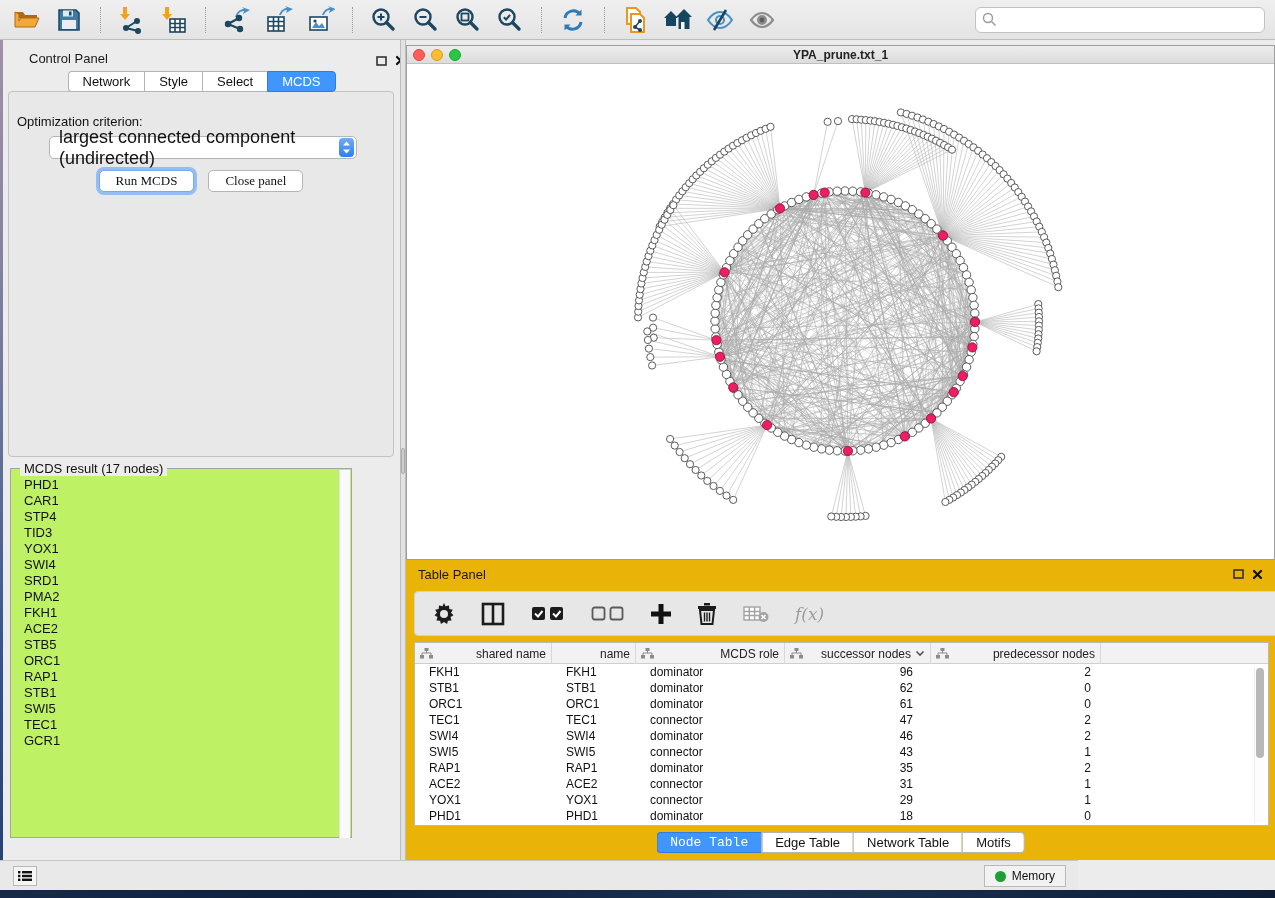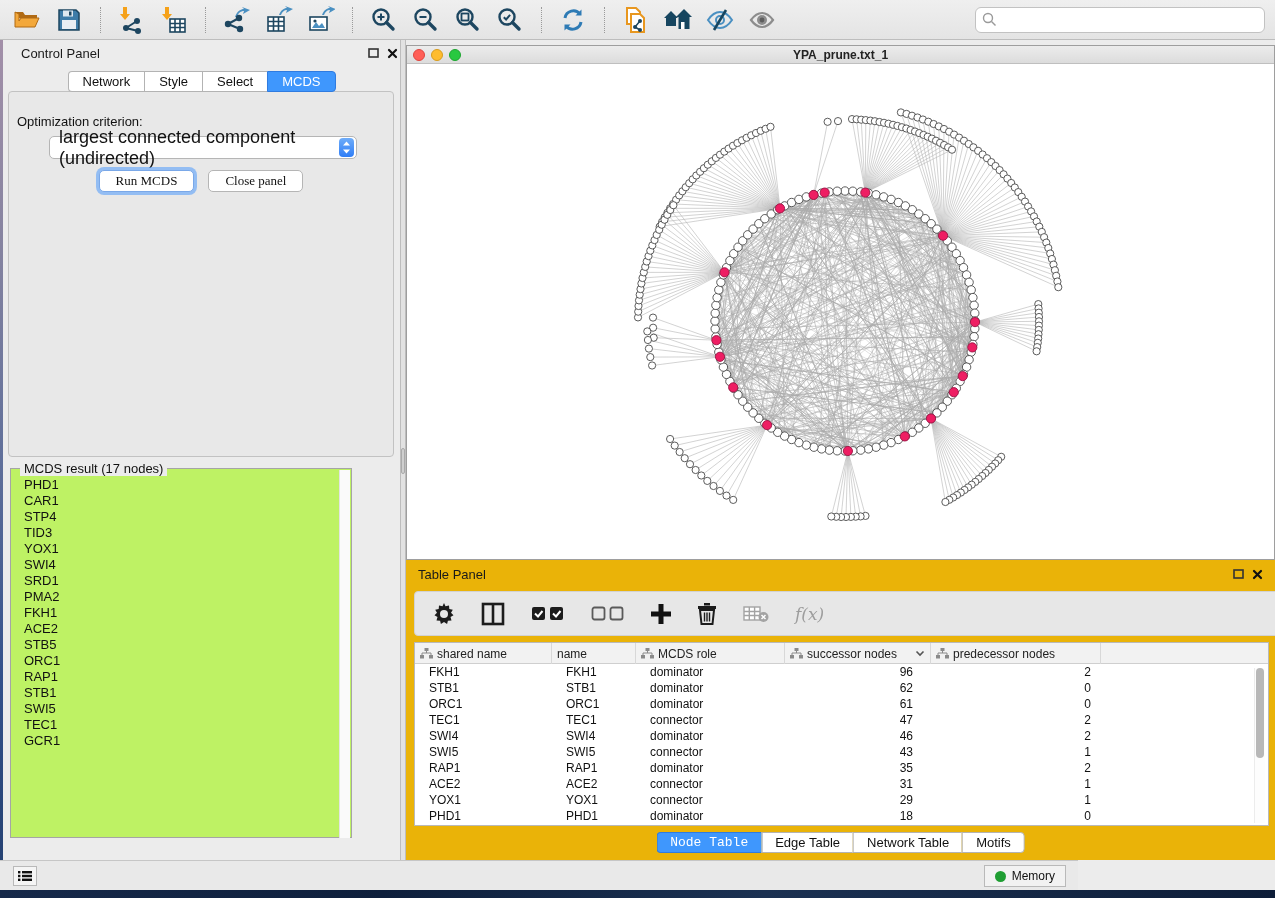--- a/index.html
+++ b/index.html
@@ -17,21 +17,21 @@
   #toolbar { left:0; top:0; width:1275px; height:40px; background:linear-gradient(#efefef,#e4e4e4);
     border-bottom:1px solid #bdbdbd; display:flex; align-items:center; padding:0 10px; gap:8px; }
   .tb-btn { width:34px; height:32px; display:flex; align-items:center; justify-content:center; border-radius:4px; }
   .tb-sep { width:1px; height:26px; border-left:1px dotted #9a9a9a; margin:0 6px; }
   #search-box { margin-left:auto; width:290px; height:26px; background:#fff; border:1px solid #c2c2c2;
     border-radius:6px; display:flex; align-items:center; padding:0 6px; gap:4px; }
   #search-box input { border:none; outline:none; flex:1; font-size:12px; font-family:"Liberation Sans",sans-serif; background:transparent; }
 
   
   #control-panel { left:3px; top:40px; width:397px; height:820px; background:#ececec; }
-  #cp-header { position:absolute; left:8px; top:0; width:100%; height:26px; display:flex; align-items:center; padding:0 10px; }
+  #cp-header { position:absolute; left:16px; top:0; width:100%; height:26px; display:flex; align-items:flex-end; padding:0 10px; }
   #cp-title { font-size:13px; color:#1a1a1a; }
   .win-btns { margin-left:auto; display:flex; gap:8px; align-items:center; }
   #cp-tabs { position:absolute; left:50%; top:31px; transform:translateX(-50%); display:flex; z-index:3; }
   .cp-tab { height:21px; padding:0 14px; font-size:13px; display:flex; align-items:center; background:#fff;
     border:1px solid #b3b3b3; border-right:none; color:#111; }
   .cp-tab:first-child { border-radius:4px 0 0 4px; }
   .cp-tab:last-child { border-radius:0 4px 4px 0; border-right:1px solid #b3b3b3; }
   .cp-tab.active { background:#3f97fd; border-color:#2f7be0; color:#fff; }
   #cp-body { position:absolute; left:5px; top:51px; width:386px; height:366px; background:#e8e8e8;
     border:1px solid #c2c2c2; border-radius:4px; }
@@ -76,21 +76,21 @@
   #tp-title { font-size:13px; color:#1a1a1a; }
   #tp-toolbar { position:absolute; left:8px; top:31px; width:989px; height:45px; background:#e7e7e7;
     border:1px solid #d2d2d2; border-radius:4px; display:flex; align-items:center; padding:0 18px; gap:26px; }
   .tp-icon { display:flex; align-items:center; justify-content:center; }
   #fx-label { font-family:"DejaVu Serif", serif; font-style:italic; font-size:17px; color:#9d9d9d; }
 
   #node-table { position:absolute; left:8px; top:82px; width:855px; height:184px; background:#fff; border:1px solid #b9b9b9; }
   .tgrid { display:grid; grid-template-columns:137px 84px 149px 146px 170px 1fr; }
   #table-head { height:21px; background:#f2f2f2; border-bottom:1px solid #cfcfcf; }
   .th { display:flex; align-items:center; border-right:1px solid #d8d8d8; padding:0 5px; gap:4px; height:21px; }
-  .th .lbl { flex:1; text-align:left; font-size:12px; color:#222; }
+  .th .lbl { flex:1; text-align:right; font-size:12px; color:#222; }
   .th:last-child { border-right:none; }
   #table-body .trow { height:16px; }
   .tcell { font-size:12px; color:#111; line-height:16px; white-space:nowrap; overflow:hidden; }
   .tcell.c0, .tcell.c1, .tcell.c2 { padding-left:14px; text-align:left; }
   .tcell.c3 { text-align:right; padding-right:18px; }
   .tcell.c4 { text-align:right; padding-right:10px; }
   #table-vscroll { position:absolute; right:3px; top:25px; width:11px; height:155px; background:#fdfdfd; border-left:1px solid #ececec; }
   #table-vthumb { position:absolute; left:1px; top:0px; width:8px; height:90px; background:#b8b8b8; border-radius:4px; }
 
   #tp-tabs { position:absolute; left:50%; top:272px; transform:translateX(-50%); display:flex; z-index:2; }

